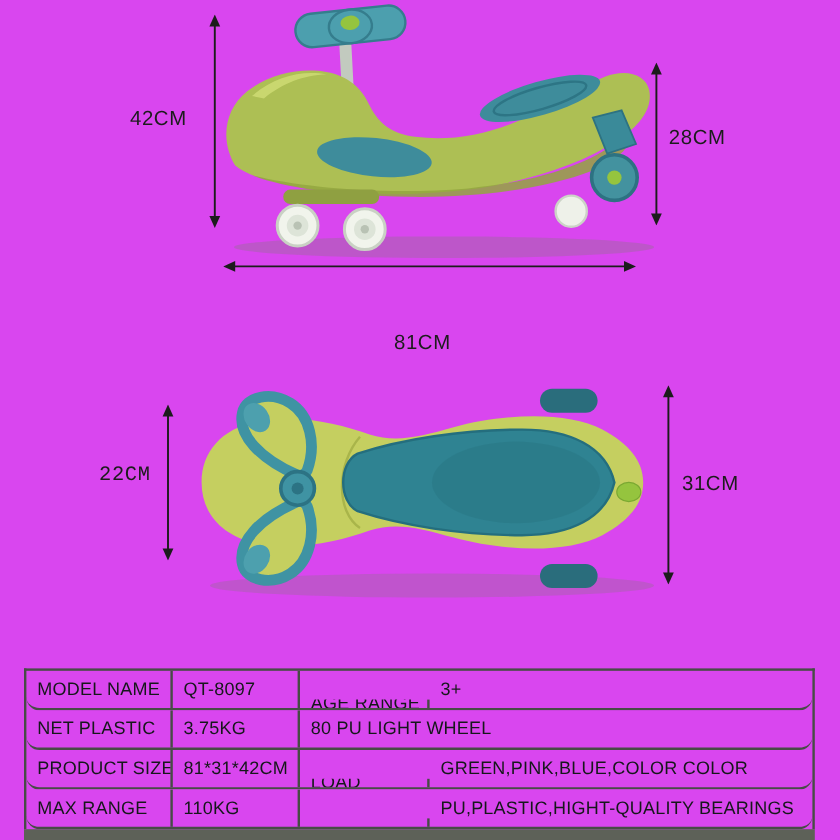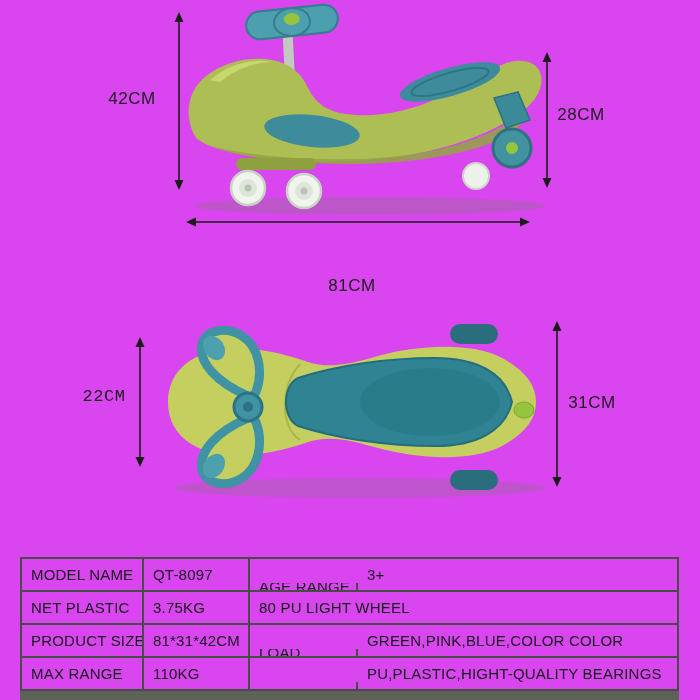--- a/index.html
+++ b/index.html
@@ -14,20 +14,21 @@
   }
   .arrow { position:absolute; }
   
   .spec-table {
     position:absolute; left:20px; top:557px; width:659px;
     border:2px solid #474c46; border-bottom:none; box-sizing:border-box;
   }
   .trow {
     display:flex; height:33px; box-sizing:border-box;
     border-bottom:2px solid #474c46;
+    border-radius:11px;
   }
   .tcell {
     display:flex; align-items:center; padding:0 9px;
     font-size:15px; color:#15181a; letter-spacing:.2px;
     white-space:nowrap; overflow:hidden; box-sizing:border-box;
     border-right:2px solid #474c46;
   }
   .tcell:last-child { border-right:none; }
   .c1 { width:122px; } .c2 { width:106px; } .c3 { width:108px;margin-top:24px; } .c4 { flex:1; }
   .table-bottom {

